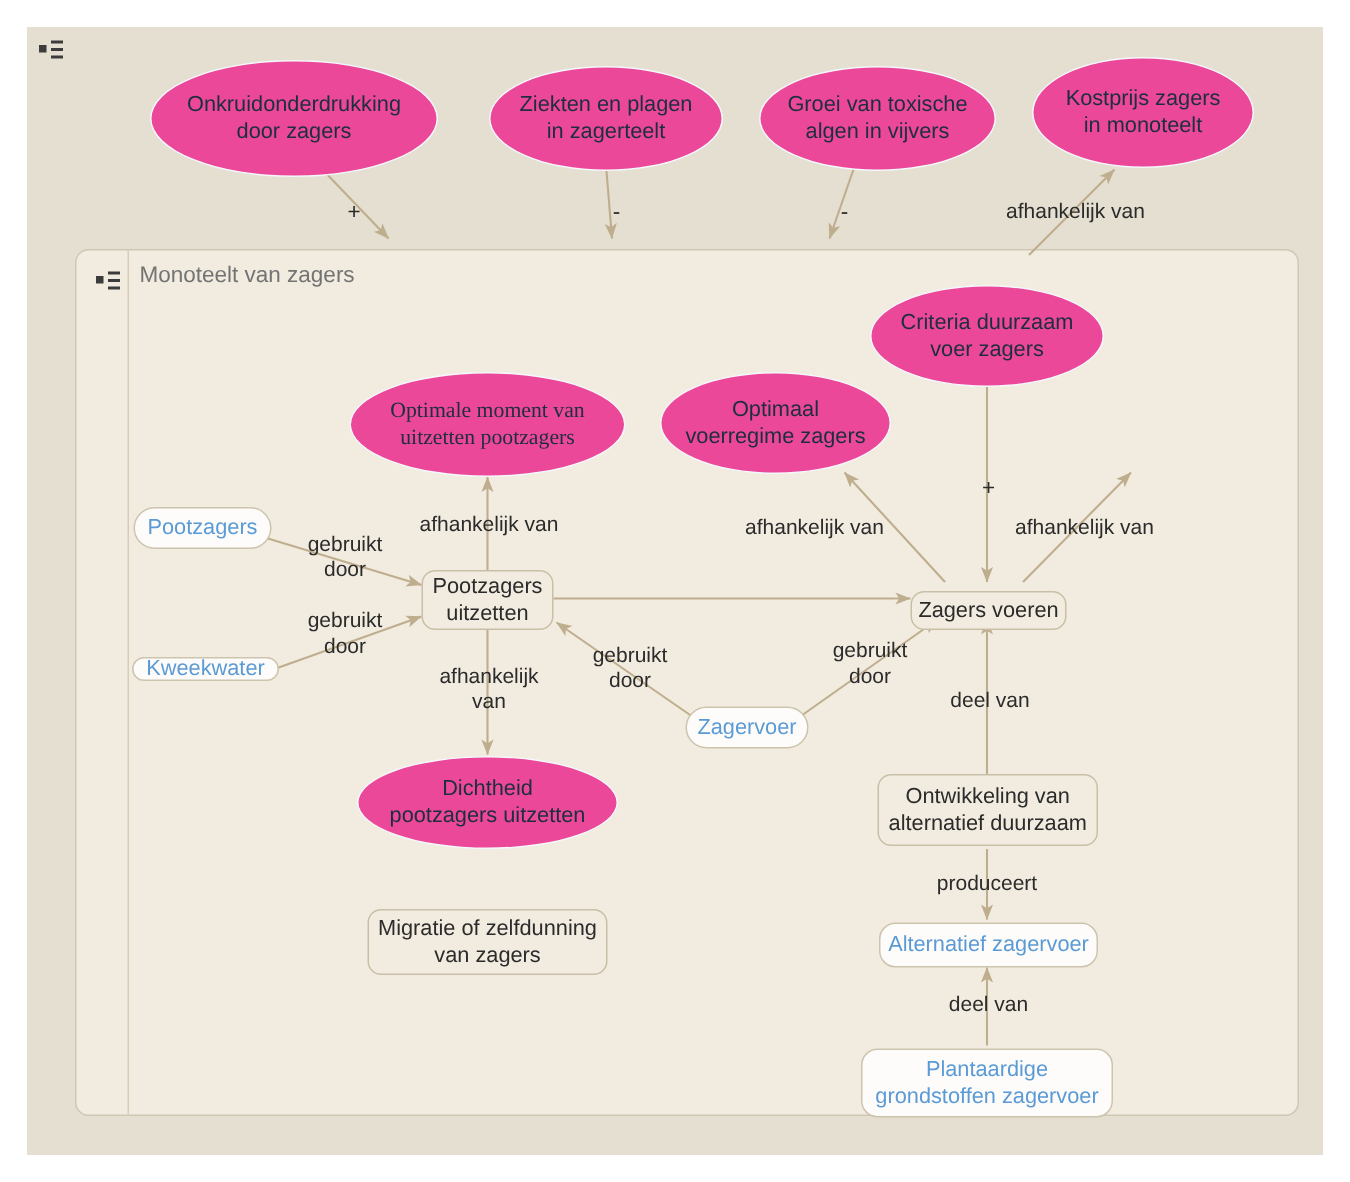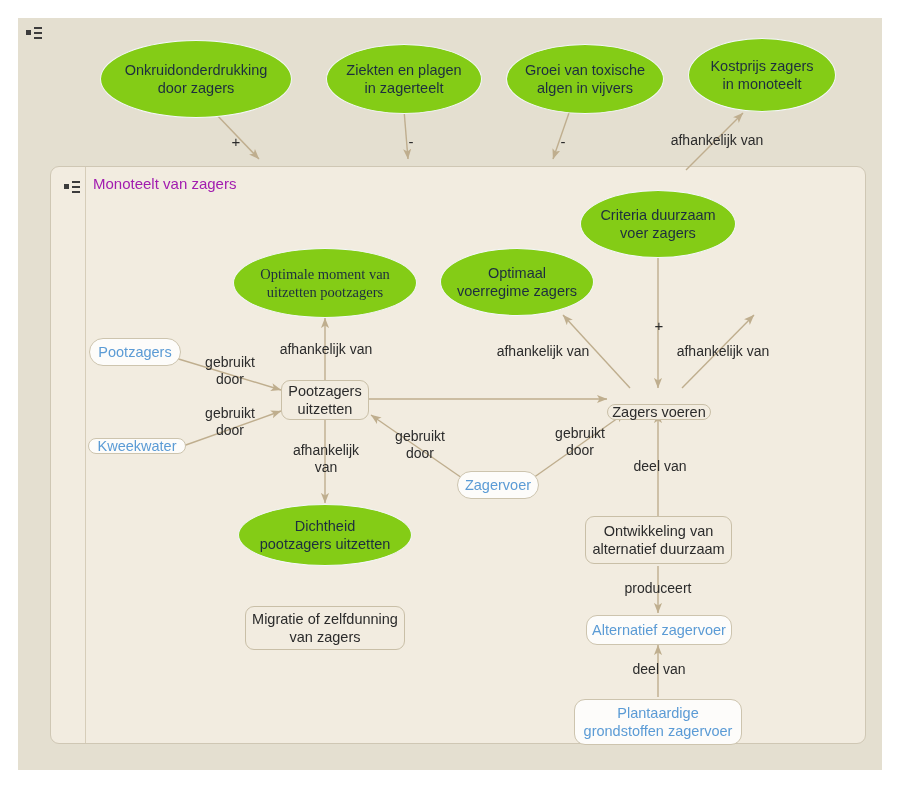--- a/index.html
+++ b/index.html
@@ -64,21 +64,21 @@
     top: 0px;
     width: 1px;
     height: 576px;
     background: #d6cdb9;
   }
   #group-title {
     position: absolute;
     left: 42px;
     top: 8px;
     font-size: 15px;
-    color: #a21caf;
+    color: #737373;
     white-space: nowrap;
   }
   #group-badge { left: 13px; top: 13px; }
 
   
   #edges {
     position: absolute;
     left: 0; top: 0;
     width: 900px; height: 788px;
     pointer-events: none;
@@ -88,21 +88,21 @@
   .node {
     position: absolute;
     box-sizing: border-box;
     display: flex;
     align-items: center;
     justify-content: center;
     text-align: center;
     line-height: 1.25;
   }
   .oval {
-    background: #84cc16;
+    background: #ec4899;
     border: 1.5px solid #f4f7fb;
     border-radius: 50%;
     color: #1d2e3f;
     font-size: 14.5px;
   }
   .rbox {
     background: #f2ece0;
     border: 1.3px solid #c9bfa7;
     border-radius: 9px;
     color: #2b2b2b;
@@ -268,21 +268,21 @@
   <div class="node rbox-white" style="left:574px; top:699px; width:168px; height:46px;">
     <span style="white-space:pre-line">Plantaardige
 grondstoffen zagervoer</span>
   </div>
 
   <div class="node rbox" style="left:281px; top:380px; width:88px; height:40px;">
     <span style="white-space:pre-line">Pootzagers
 uitzetten</span>
   </div>
 
-  <div class="node rbox" style="left:607px; top:404px; width:104px; height:16px;text-align:right;">
+  <div class="node rbox" style="left:607px; top:394px; width:104px; height:26px;text-align:right;">
     <span>Zagers voeren</span>
   </div>
 
   <div class="node rbox" style="left:245px; top:606px; width:160px; height:44px;">
     <span style="white-space:pre-line">Migratie of zelfdunning
 van zagers</span>
   </div>
 
   <div class="node rbox" style="left:585px; top:516px; width:147px; height:48px;">
     <span style="white-space:pre-line">Ontwikkeling van

